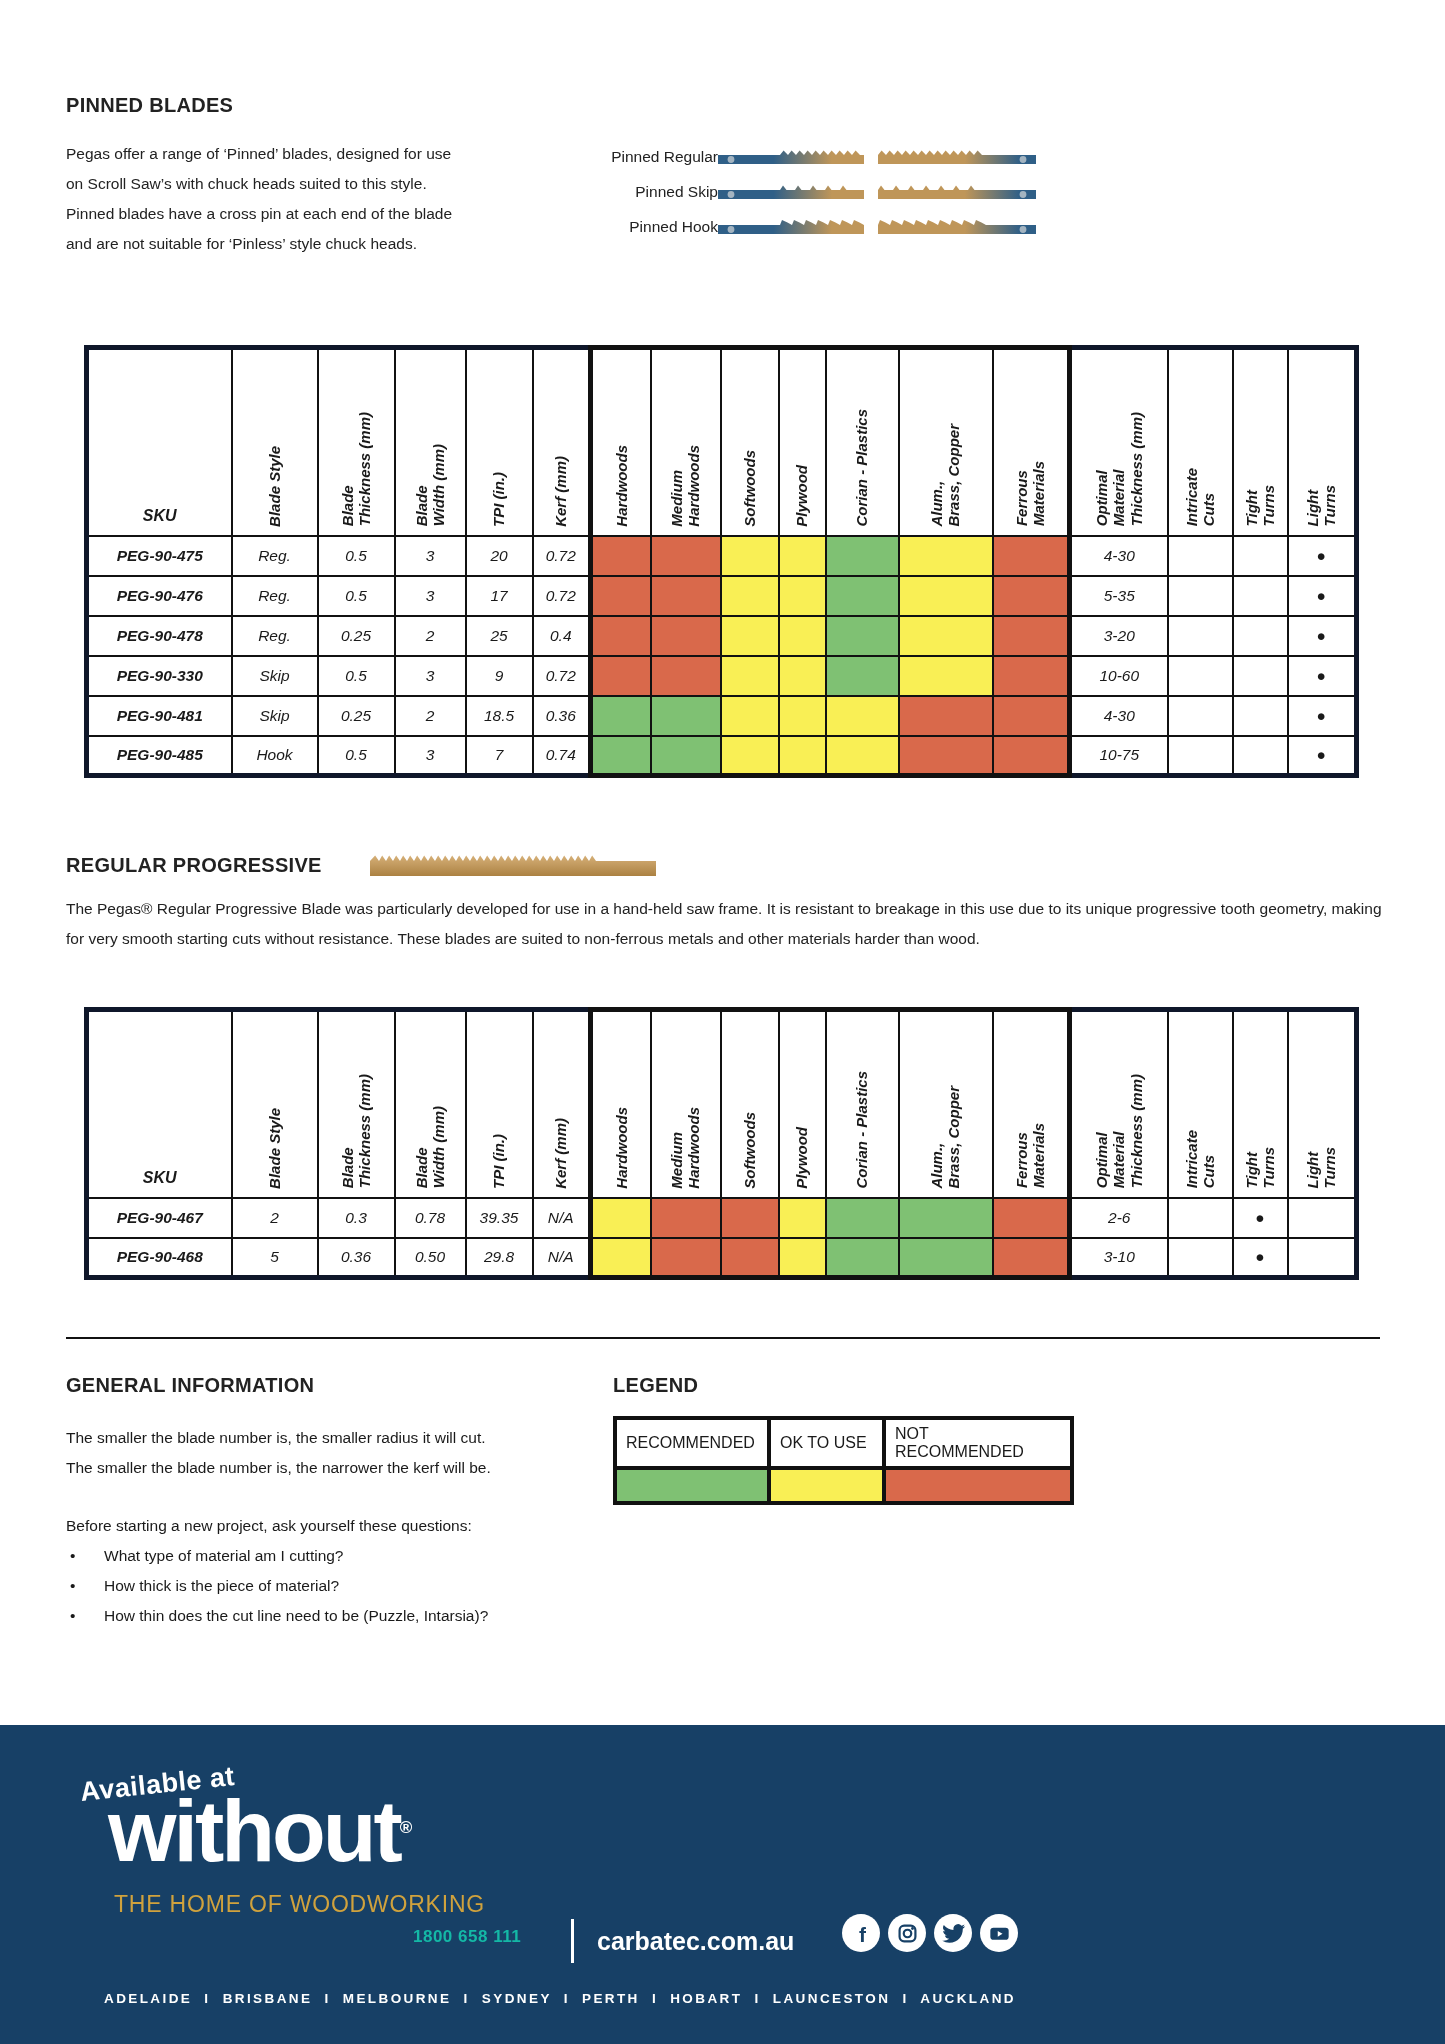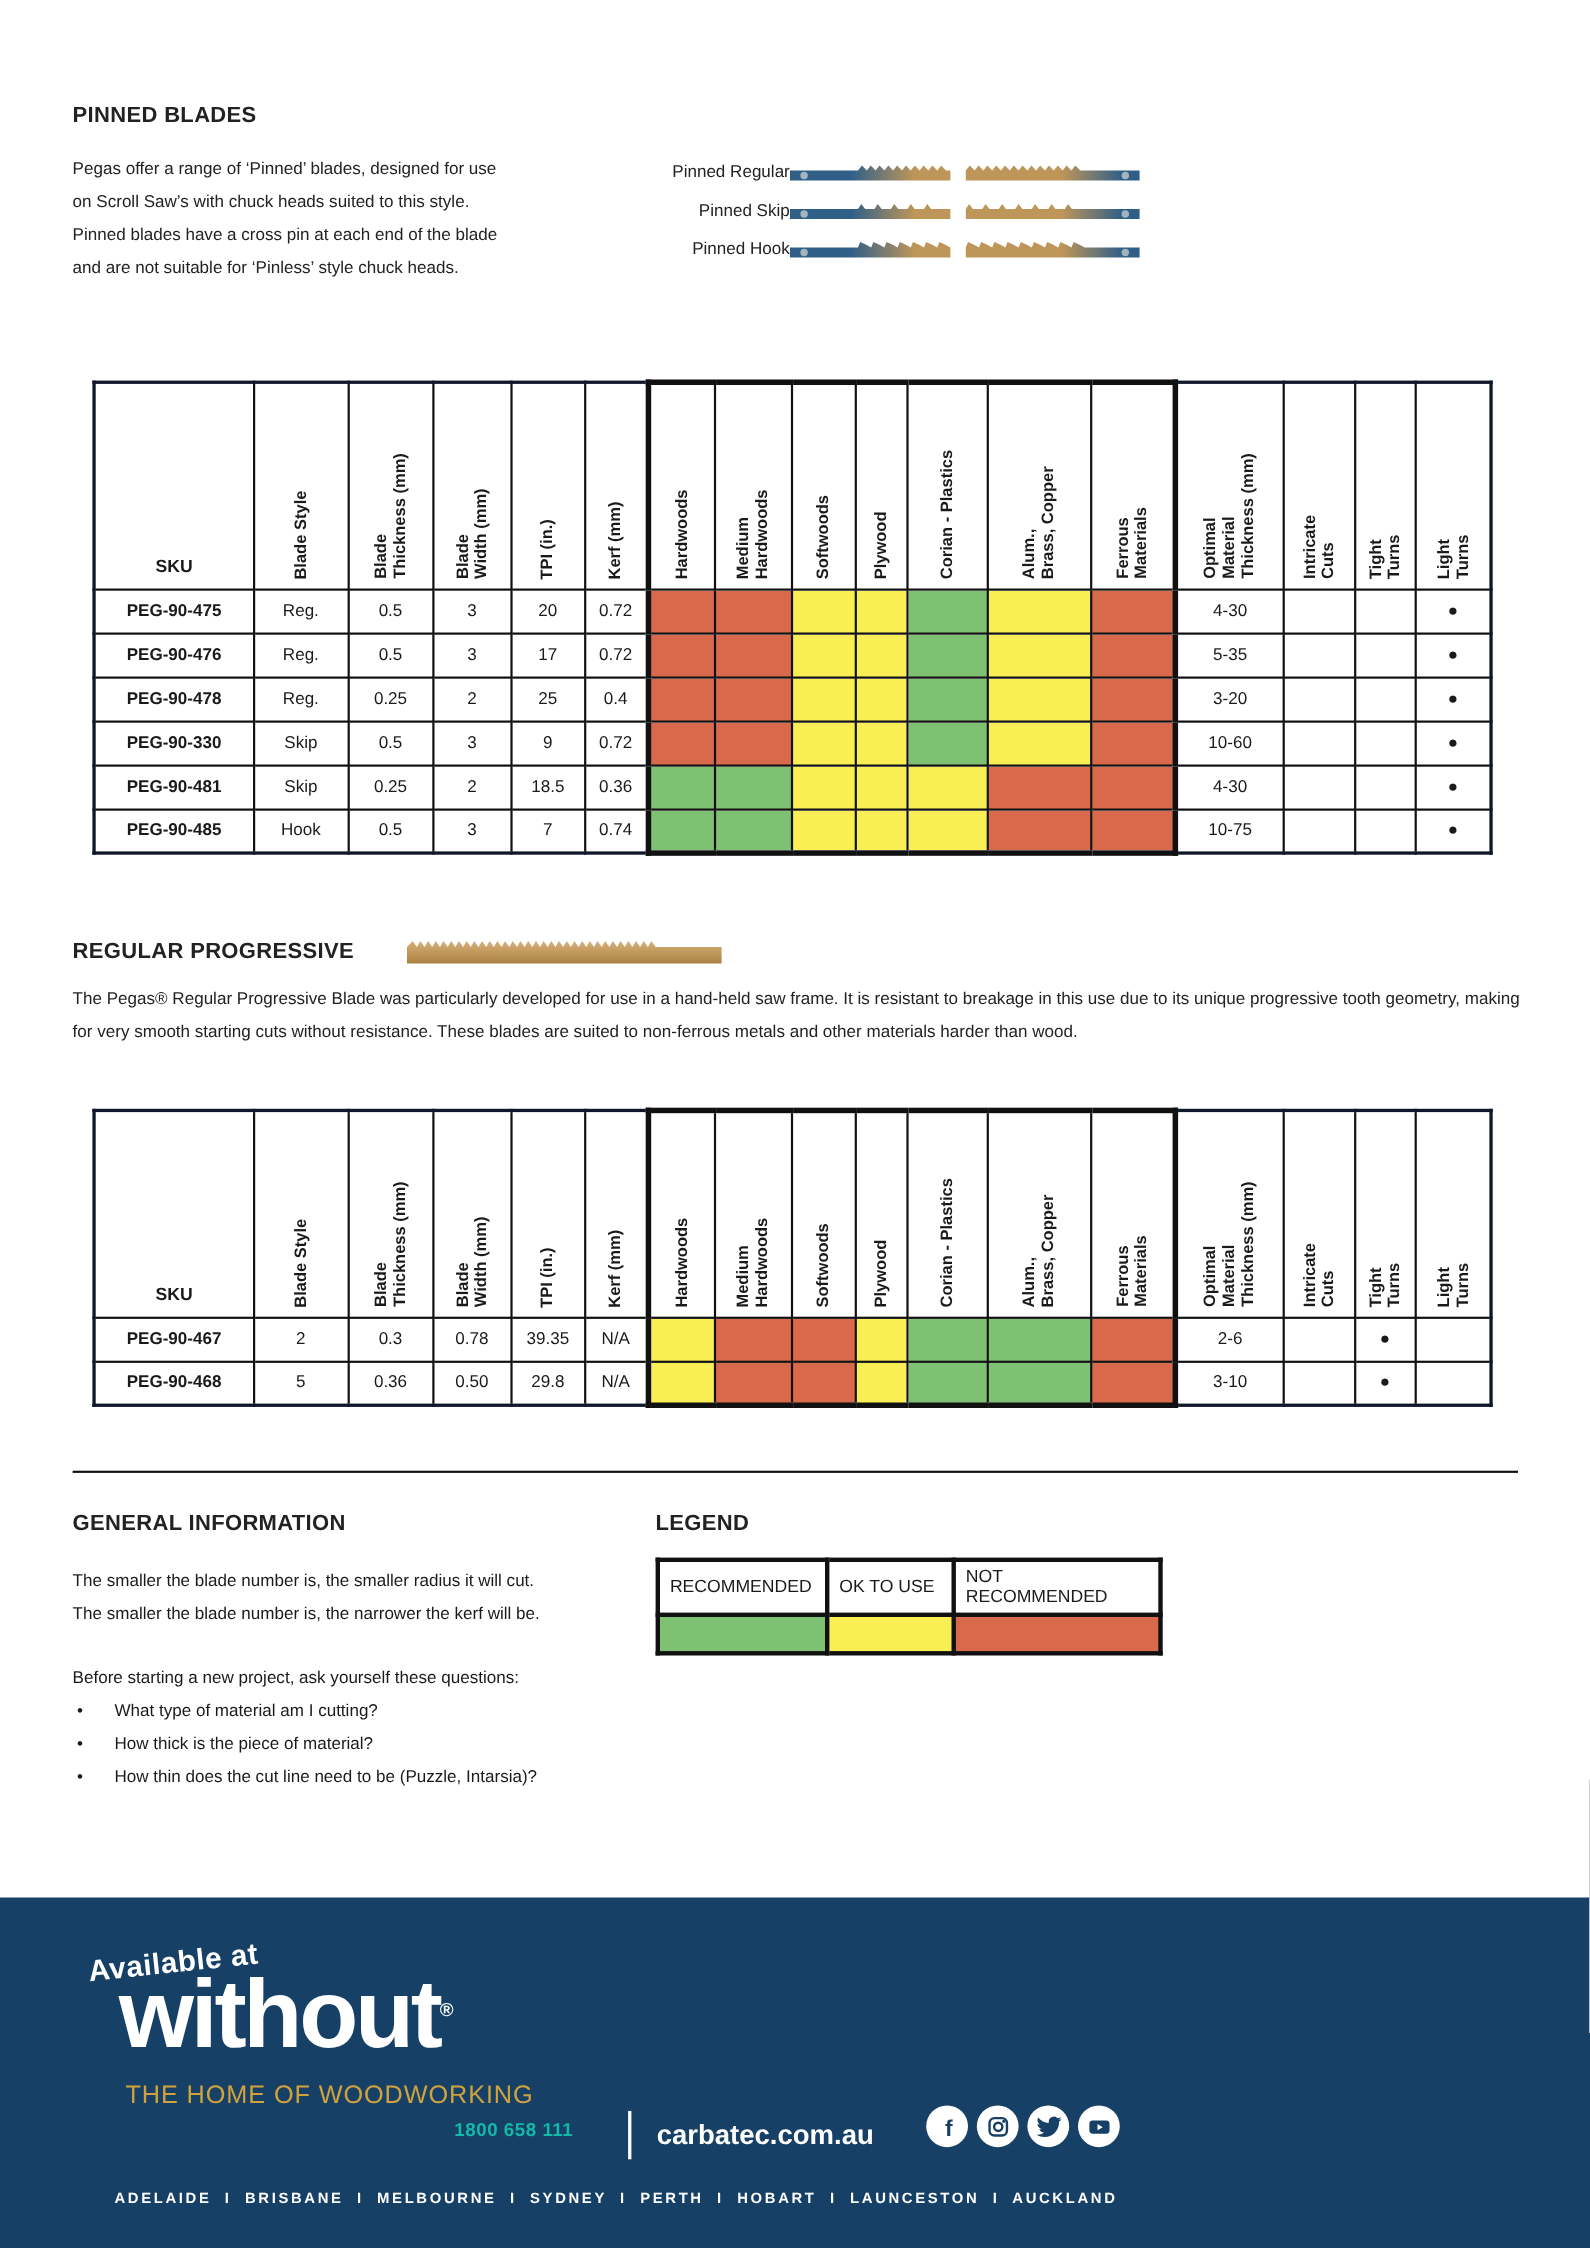--- a/index.html
+++ b/index.html
@@ -11,21 +11,21 @@
   
   #sec-pinned { top:94px; width:1314px; }
   .pinned-cols { display:flex; margin-top:22px; }
   .intro-text { width:480px; font-size:15.5px; line-height:30px; white-space:pre-line; color:#222; }
   .blades-col { margin-left:0; }
   .blade-row { display:flex; align-items:center; height:35px;text-align:right; }
   .blade-label { width:172px; font-size:15.5px; color:#222; }
   .blade-img svg { display:block; }
 
   
-  .blade-table { border-collapse:collapse; table-layout:fixed; border:3px solid #0f172a; }
+  .blade-table { border-collapse:collapse; table-layout:fixed; border:5px solid #0f172a;font-style:italic; }
   .blade-table th, .blade-table td { border:2px solid #111; overflow:hidden; }
   .blade-table thead th { height:188px; vertical-align:bottom; background:#fff; }
   th.sku-h { text-align:center; padding-bottom:10px; font-size:16px; font-weight:bold; }
   .vtext { writing-mode:vertical-rl; transform:rotate(180deg); white-space:pre-line; text-align:left;
            font-size:15px; font-weight:bold; line-height:1.15; margin:0 auto; padding-top:8px; }
   .blade-table tbody td { height:40px; text-align:center; font-size:15.5px; }
   td.c-sku { font-weight:bold; }
   td.c-dot { font-size:14px; }
   .gl { border-left:5px solid #111 !important; }
   .gr { border-right:5px solid #111 !important; }
@@ -39,21 +39,21 @@
   .reg-head { display:flex; align-items:center; gap:46px; }
   .reg-para { margin-top:16px; font-size:15.5px; line-height:30px; color:#222; }
 
   
   #rule { top:1337px; width:1314px; height:2px; background:#111; }
   #sec-info { top:1374px; width:1314px; }
   .info-lines { margin-top:26px; font-size:15.5px; line-height:30px; white-space:pre-line; }
   .q-intro { margin-top:28px; font-size:15.5px; line-height:30px; }
   .q-row { display:flex; font-size:15.5px; line-height:30px; }
   .q-bullet { width:38px; text-align:left; padding-left:4px; }
-  #legend-box { position:absolute; left:497px; top:0;padding-left:33px; }
+  #legend-box { position:absolute; left:514px; top:0;padding-left:33px; }
   .legend-table { border-collapse:collapse; margin-top:19px; }
   .legend-table th { border:4px solid #111; font-size:16px; font-weight:normal; text-align:left;
                      padding:5px 9px; height:33px; background:#fff; }
   .legend-table td { border:4px solid #111; height:35px; }
 
   
   #footer { position:absolute; left:0; top:1725px; width:1445px; height:319px; }
   #available-at { position:absolute; left:80px; top:44px; font-size:27px; font-weight:bold;
                   color:#fff; transform:rotate(-6deg); letter-spacing:0.5px; }
   #brand { position:absolute; left:108px; top:62px; font-size:88px; font-weight:bold; letter-spacing:-3px;

